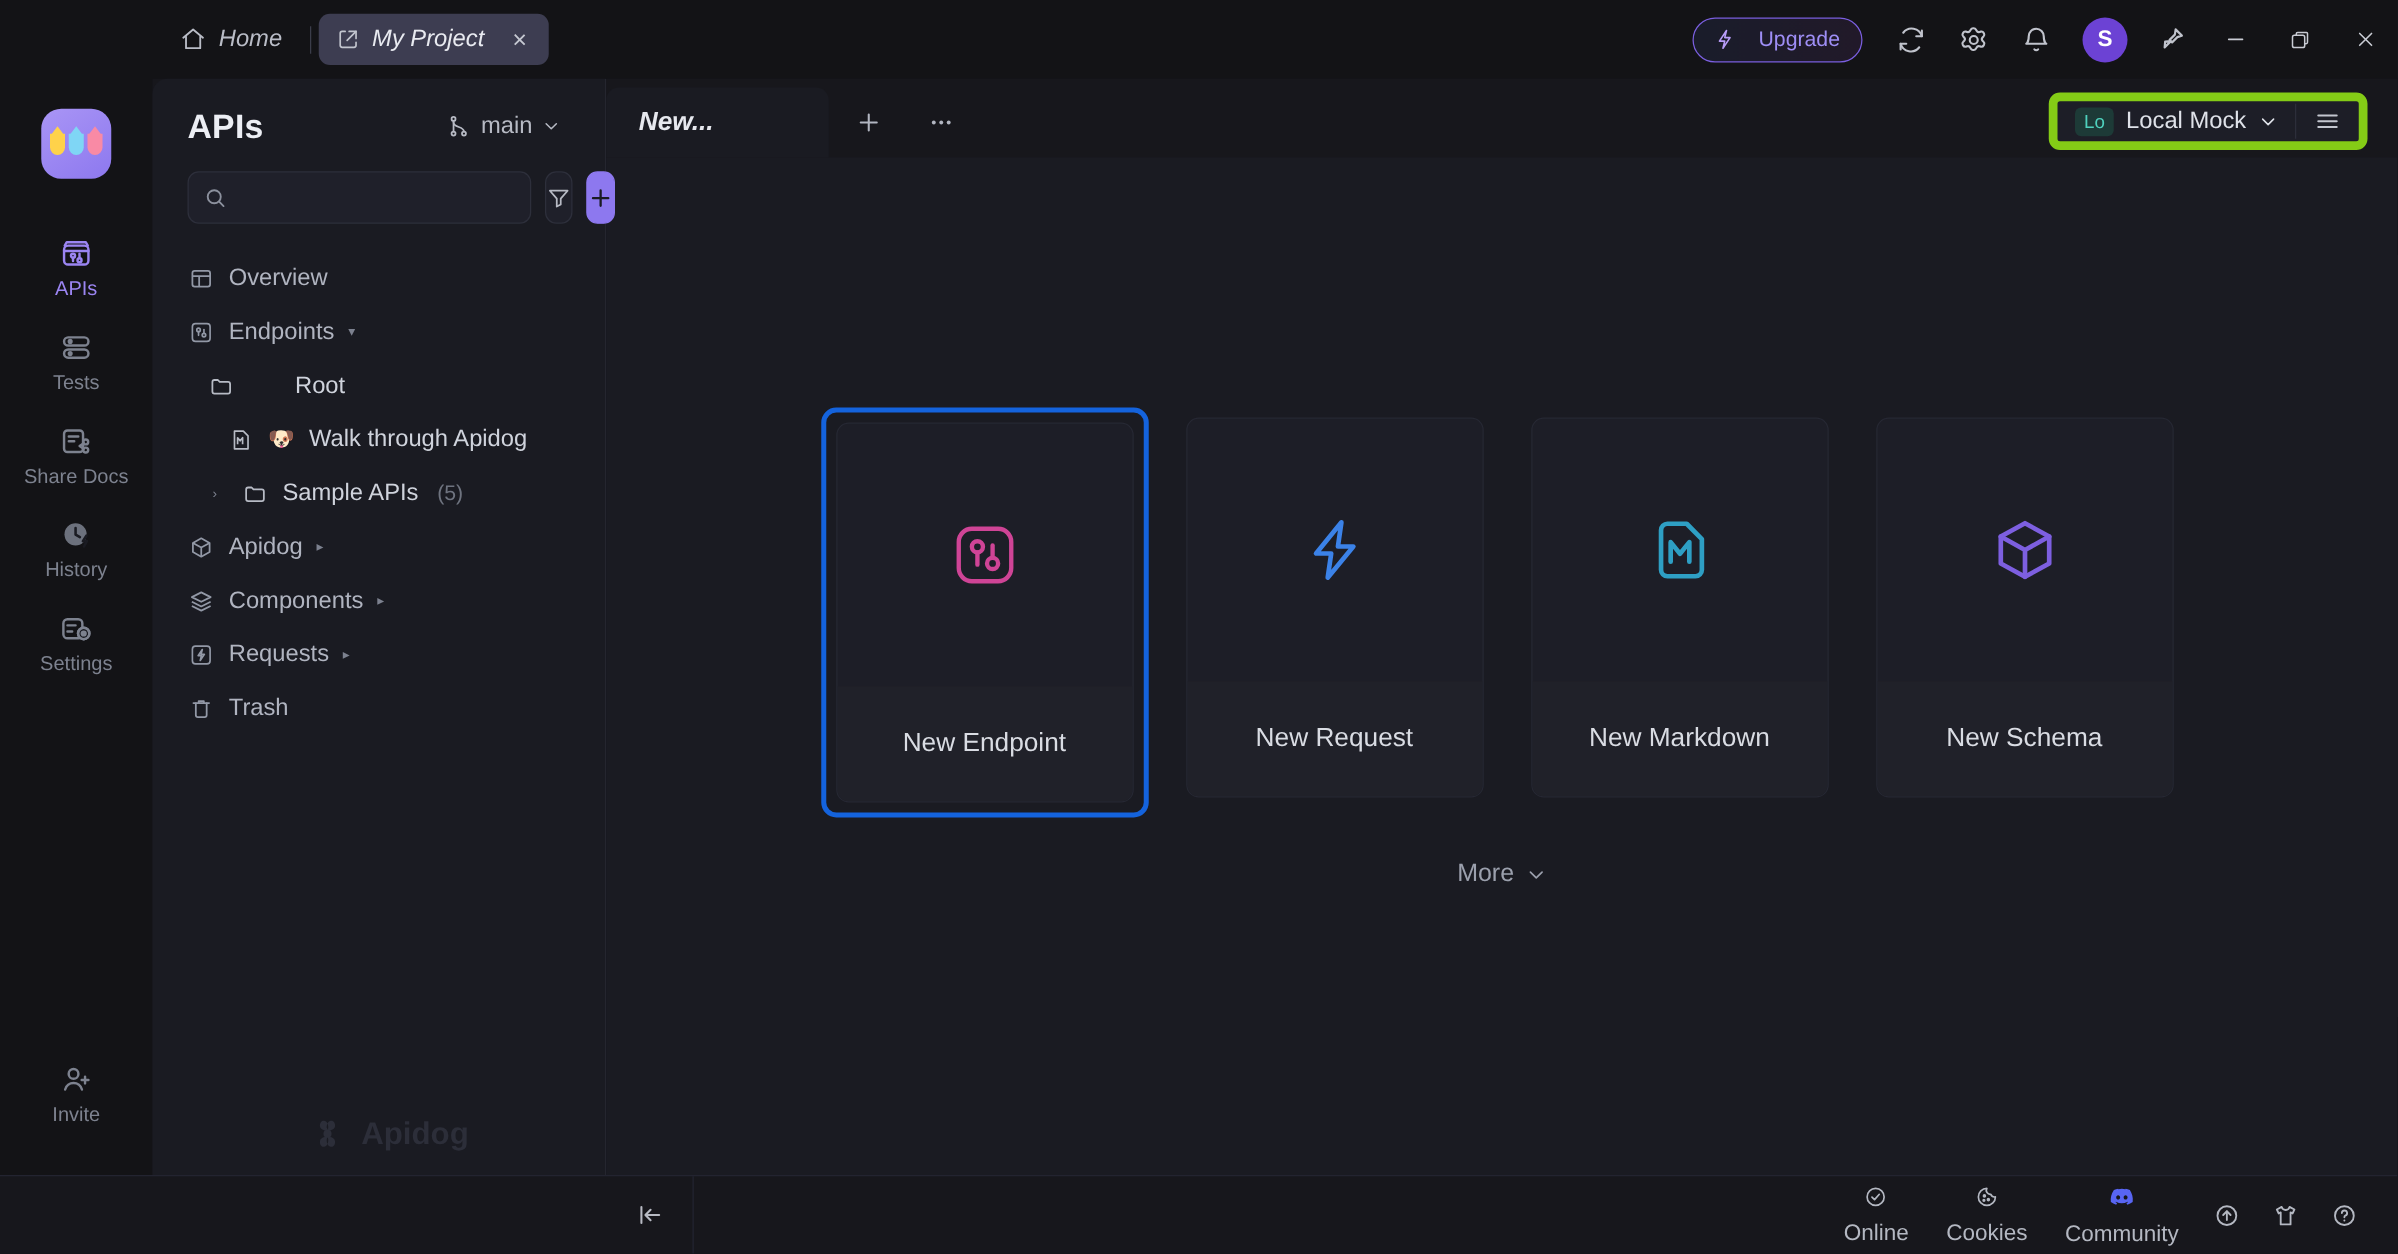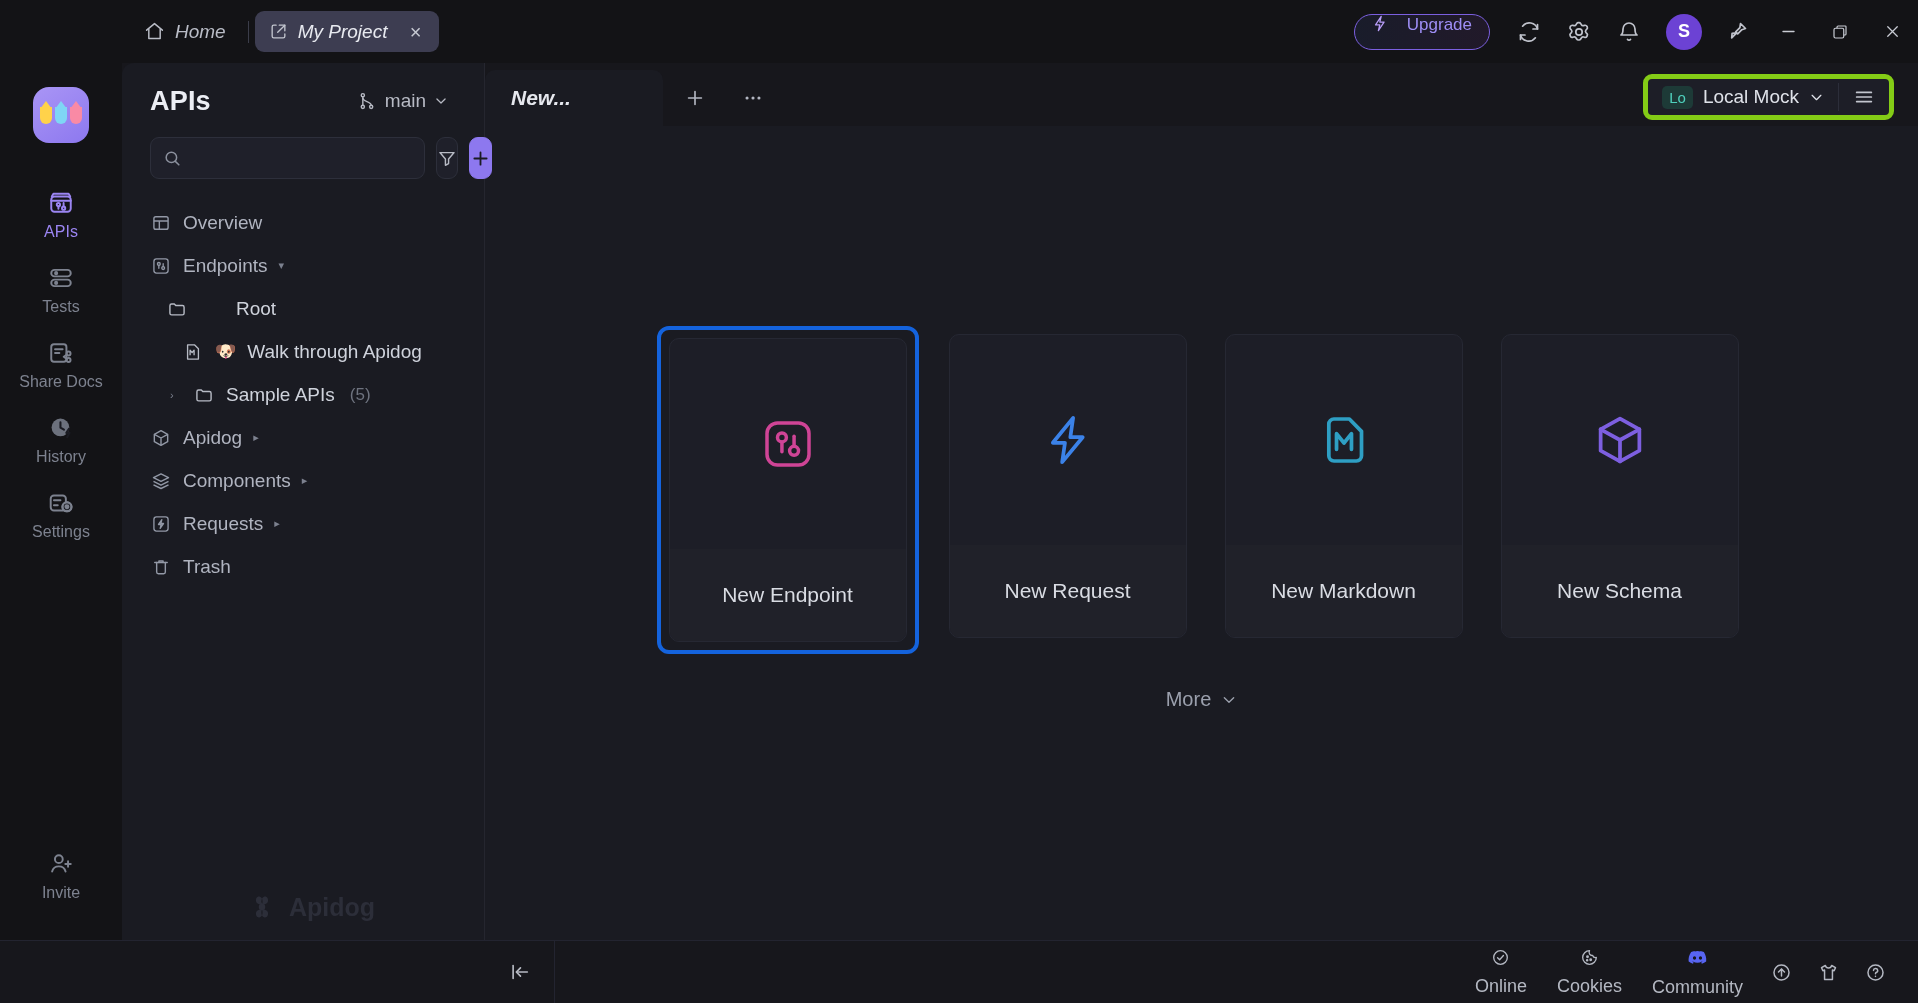--- a/index.html
+++ b/index.html
@@ -35,21 +35,21 @@
   }
   .proj-tab .tclose {
     margin-left: 8px; color: #c6c9d2; font-size: 20px; line-height: 1;
     width: 20px; text-align: center; cursor: pointer;
   }
   .tb-right {
     margin-left: auto; display: flex; align-items: center; gap: 0; height: 100%;
     padding-right: 0;
   }
   .upgrade {
-    display: flex; align-items: flex-start; gap: 18px;
+    display: flex; align-items: center; gap: 18px;
     height: 36px; padding: 0 17px; border-radius: 18px;
     border: 1px solid #7b5fe0; color: #9e8ef5; font-size: 17px;
     cursor: pointer; margin-right: 14px;
     background: linear-gradient(90deg, rgba(80,110,220,.10), rgba(160,80,210,.10));
   }
   .tb-icon {
     width: 42px; height: 42px; display: flex; align-items: center; justify-content: center;
     color: #c0c3cc; cursor: pointer; border-radius: 8px; margin: 0 4px;
   }
   .avatar {
@@ -160,21 +160,21 @@
     cursor:pointer;
   }
   .tb-sm {
     width:44px; height:44px; margin: 0 4px 6px 10px; border-radius:8px;
     display:flex; align-items:center; justify-content:center;
     color:#b2b6c1; cursor:pointer;
   }
   .env-wrap {
     position:absolute; right: 24px; bottom: 6px;
     display:flex; align-items:center; height:46px;
-    border:5px solid #84cc16; border-radius: 9px; background:#1d1e27;
+    border:7px solid #84cc16; border-radius: 9px; background:#1d1e27;
   }
   .env-sel {
     display:flex; align-items:center; gap:10px; padding: 0 14px; height:100%;
     color:#dfe2e9; font-size:19px; cursor:pointer;
   }
   .env-badge {
     background:#1d3a37; color:#4fd1bd; font-size:15px; padding:3px 7px; border-radius:5px;
   }
   .env-div { width:1px; height:28px; background:#2c2e3a; }
   .env-menu {

